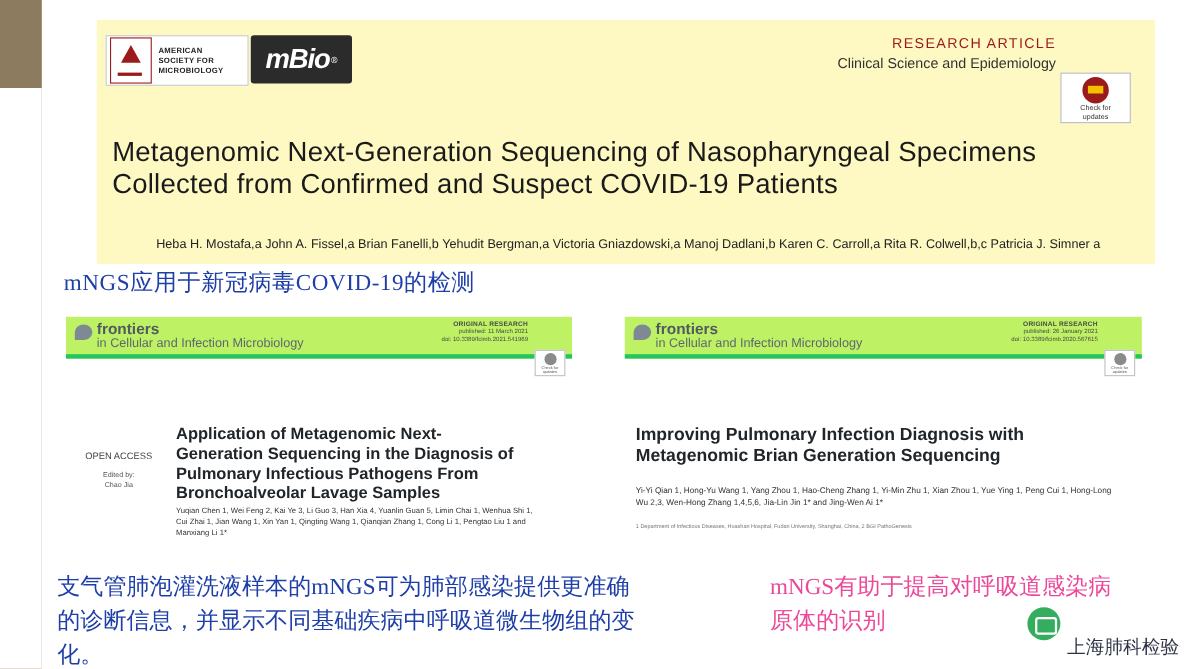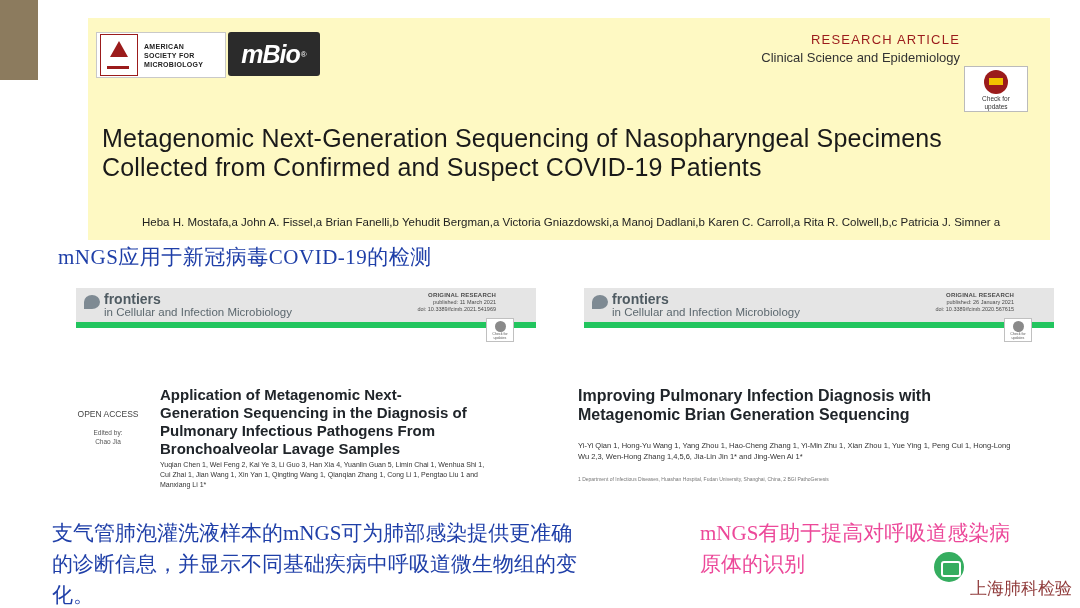--- a/index.html
+++ b/index.html
@@ -172,25 +172,25 @@
 
   
   .frontiers {
     position: absolute;
     background: #ffffff;
   }
   .f-left { left: 60px; top: 288px; width: 460px; height: 215px; }
   .f-right { left: 568px; top: 288px; width: 470px; height: 215px; }
   .f-header {
     position: absolute;
-    left: 16px; top: 0;
+    left: 0; top: 0;
     width: 100%;
     height: 34px;
-    background: #e5e5e5;
-    border-bottom: 6px solid #22c55e;
+    background: #bef264;
+    border-bottom: 4px solid #22c55e;
   }
   .f-logo-box {
     position: absolute;
     left: 8px; top: 4px;
     display: flex;
     align-items: flex-start;
   }
   .f-leaf {
     width: 16px; height: 14px;
     background: #7e8a93;
@@ -341,21 +341,21 @@
   .wm-logo:after {
     content: "";
     position: absolute;
     left: 7px; top: 9px;
     width: 16px; height: 12px;
     border: 2px solid #fff;
     border-radius: 3px;
   }
   .wm-text {
     font-size: 17px;
-    color: #7f1d1d;
+    color: #0f172a;
     font-family: "Liberation Serif", serif;
     text-shadow: 0 0 2px #fff;
     margin-top: 43px;
   }
 </style>
 </head>
 <body>
 
 <div class="left-bar"></div>
 <div class="left-bar-lower"></div>

